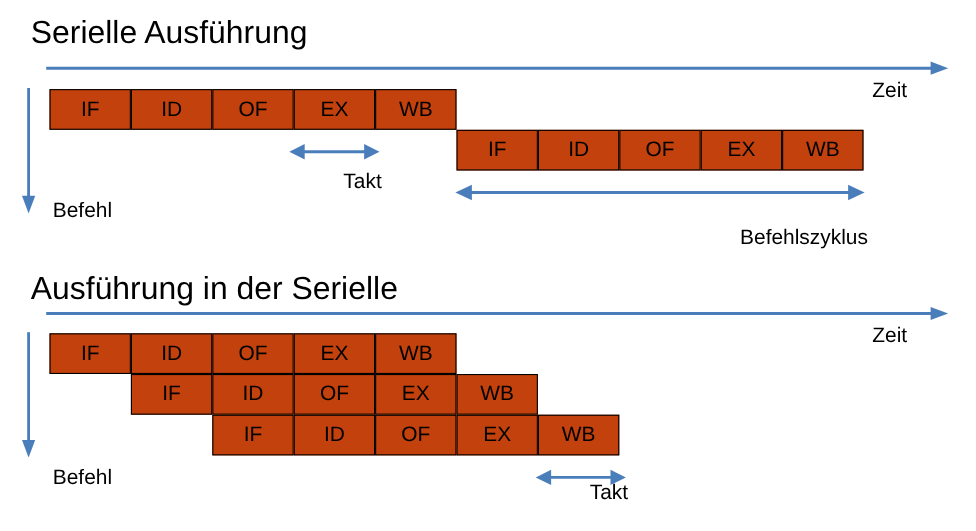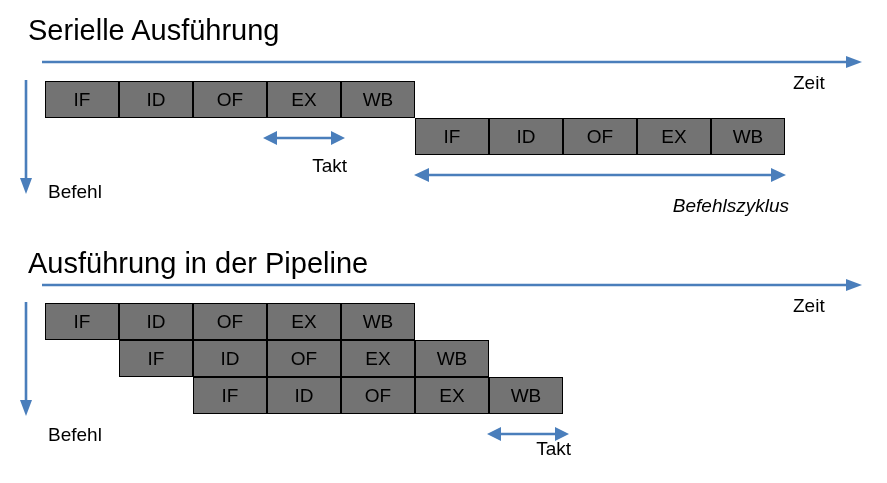--- a/index.html
+++ b/index.html
@@ -21,21 +21,21 @@
   .axis-label{
     font-size:19px;line-height:21px;color:#000;white-space:nowrap;
   }
   .small-label{
     font-size:19px;line-height:21px;color:#000;white-space:nowrap;
     text-align:right;
   }
 
   .cell{
     position:absolute;
-    background:#737373;
+    background:#c2410c;
     border:1.6px solid #000000;
     box-sizing:border-box;
     display:flex;align-items:center;justify-content:center;
     font-size:19px;line-height:19px;color:#000;
   }
   .seg-arrow, .time-arrow, .down-arrow, .title-rule{position:absolute;}
   svg{display:block;overflow:visible;}
 </style>
 </head>
 <body>
@@ -77,26 +77,26 @@
       <polygon points="16,3 2,10 16,17" fill="#4A7EBB"></polygon>
       <polygon points="70,3 84,10 70,17" fill="#4A7EBB"></polygon>
     </svg>
     <div class="abs small-label" style="left:261px;top:155px;width:86px;">Takt</div>
 
     <svg class="abs seg-arrow" style="left:411px;top:165px;" width="378" height="20">
       <line x1="8" y1="10" x2="370" y2="10" stroke="#4A7EBB" stroke-width="2.6"></line>
       <polygon points="18,3 3,10 18,17" fill="#4A7EBB"></polygon>
       <polygon points="360,3 375,10 360,17" fill="#4A7EBB"></polygon>
     </svg>
-    <div class="abs small-label" style="left:411px;top:195px;width:378px;font-style:italic;">Befehlszyklus</div>
+    <div class="abs small-label" style="left:411px;top:206px;width:378px;">Befehlszyklus</div>
   </div>
 
   <div>
 
-    <div class="abs title" style="left:28px;top:248px;">Ausführung in der Pipeline</div>
+    <div class="abs title" style="left:28px;top:248px;">Ausführung in der Serielle</div>
 
     <div class="abs zeit-label" style="left:793px;top:249px;">Zeit</div>
 
     <svg class="abs time-arrow" style="left:40px;top:275px;" width="826" height="20">
       <line x1="2" y1="10" x2="810" y2="10" stroke="#4A7EBB" stroke-width="2.6"></line>
       <polygon points="806,4 822,10 806,16" fill="#4A7EBB"></polygon>
     </svg>
 
     <svg class="abs down-arrow" style="left:16px;top:300px;" width="20" height="118">
       <line x1="10" y1="2" x2="10" y2="104" stroke="#4A7EBB" stroke-width="2.6"></line>

